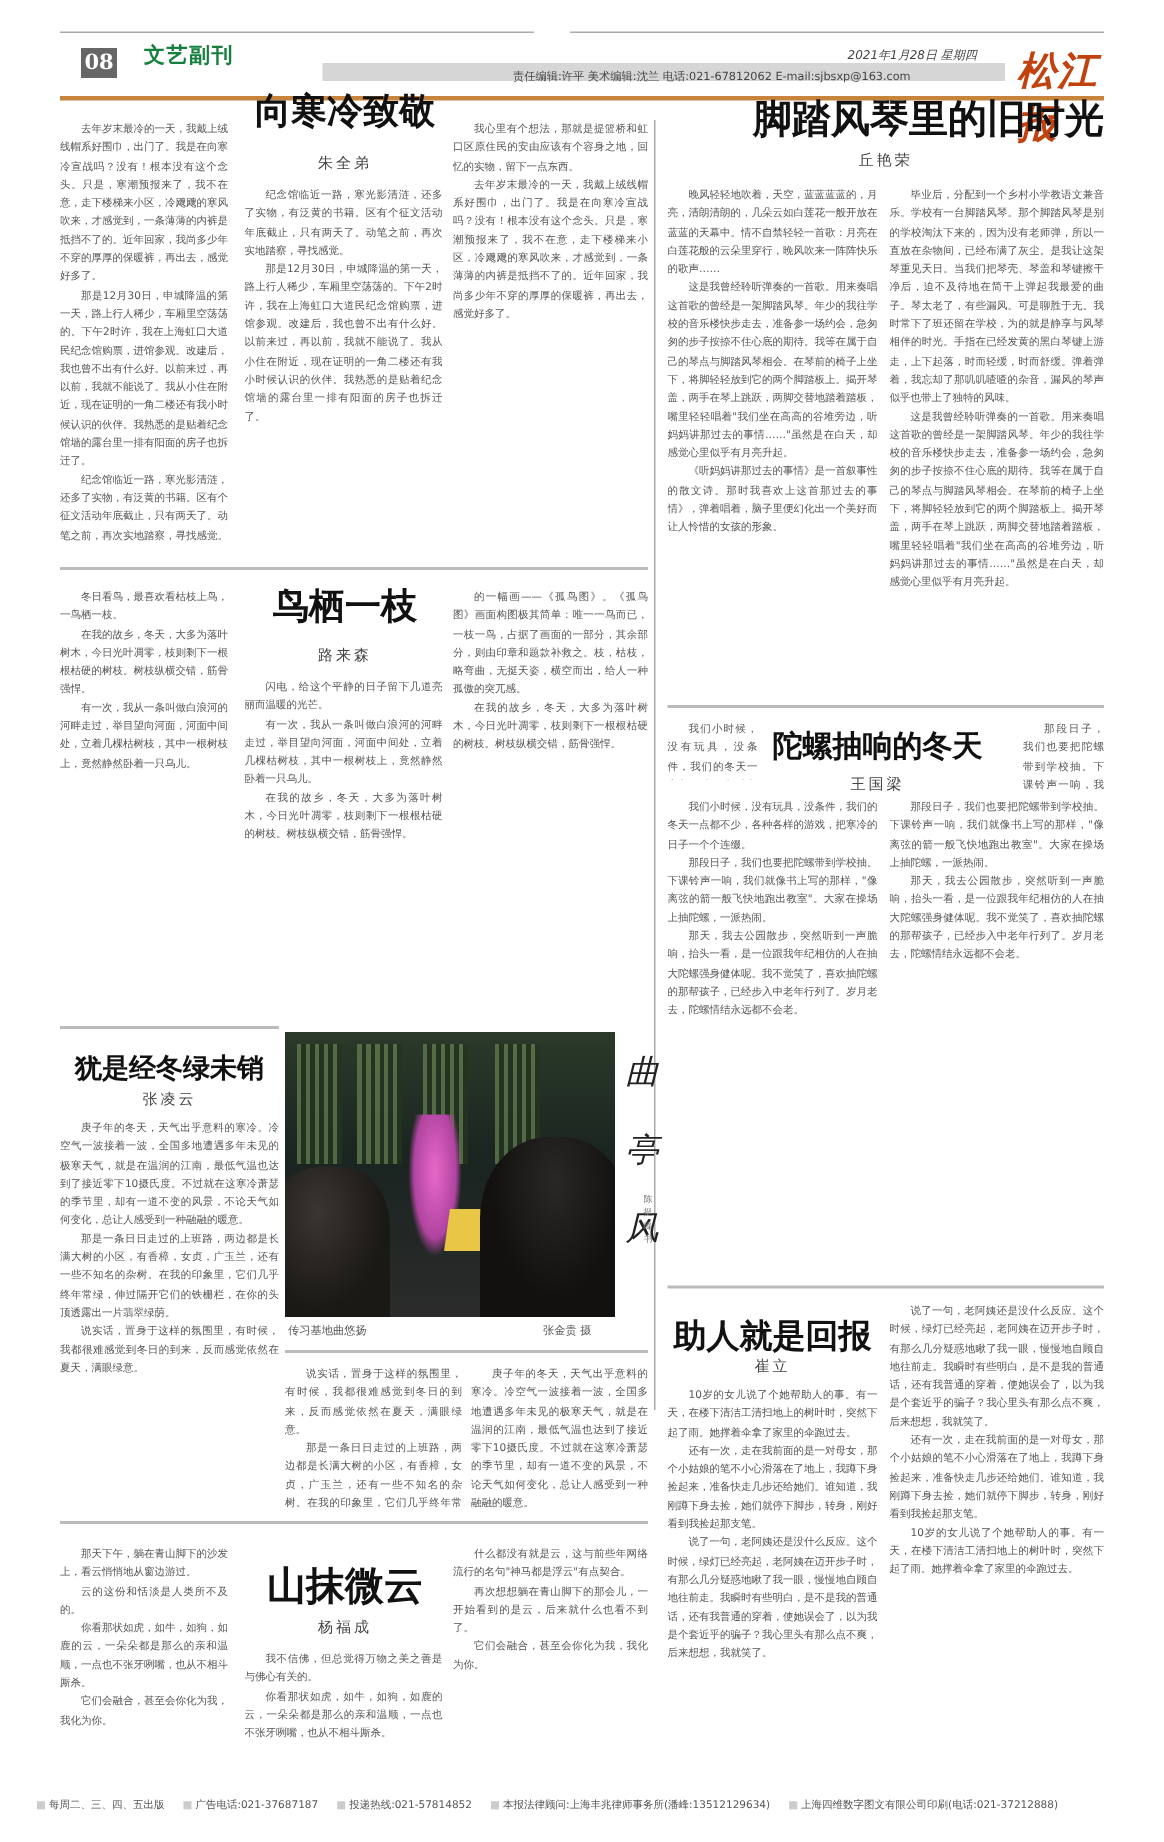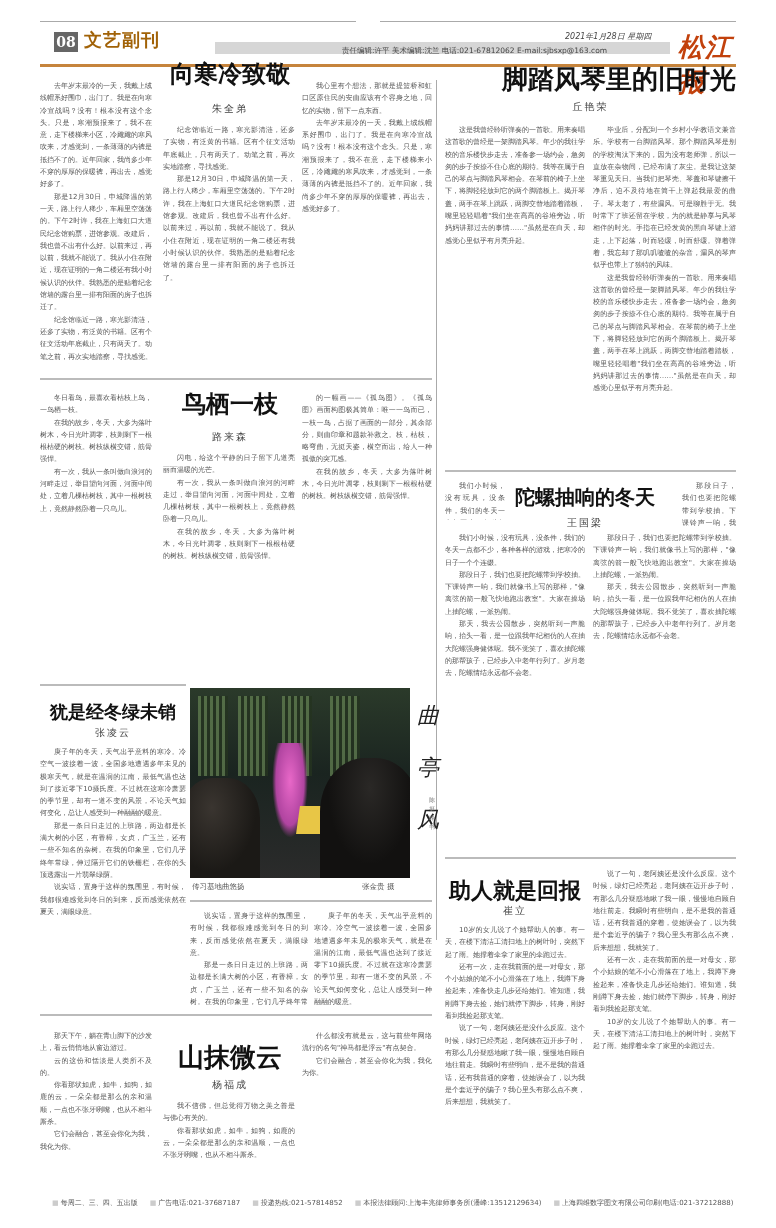--- a/index.html
+++ b/index.html
@@ -1,42 +1,42 @@
 <!DOCTYPE html>
 <html><head>
 <meta charset="utf-8">
 <style>
   * { box-sizing: border-box; margin: 0; padding: 0; }
   body { width: 776px; height: 1228px; background: #fff; font-family: "DejaVu Sans", sans-serif; color: #333; position: relative; overflow: hidden; }
   .topline { position: absolute; left: 40px; top: 21px; width: 316px; height: 1px; background: #aaa; }
   .topline2 { position: absolute; left: 380px; top: 21px; width: 356px; height: 1px; background: #aaa; }
   .masthead { position: absolute; left: 40px; top: 28px; width: 696px; height: 42px; }
   .pagenum { position: absolute; left: 14px; top: 4px; width: 24px; height: 20px; background: #666; color: #fff; font-family: "DejaVu Serif", serif; font-size: 14px; font-weight: bold; text-align: center; line-height: 20px; }
-  .section { position: absolute; left: 44px; top: 0px; font-family: "DejaVu Serif", serif; font-size: 18px; font-weight: bold; color: #a16207; letter-spacing: 1px; }
+  .section { position: absolute; left: 56px; top: 0px; font-family: "DejaVu Serif", serif; font-size: 14px; font-weight: bold; color: #15803d; letter-spacing: 1px; }
   .date { position: absolute; left: 525px; top: 3px; font-size: 8px; color: #444; font-style: italic; }
   .brand { position: absolute; left: 638px; top: 2px; font-family: Liberation Mono, monospace; font-size: 26px; font-style: italic; font-weight: bold; color: #c2410c; letter-spacing: 1px; }
   .graybar { position: absolute; left: 175px; top: 14px; width: 455px; height: 12px; background: #d6d6d6; }
   .editors { position: absolute; left: 302px; top: 18px; font-size: 7.5px; color: #444; white-space: nowrap; }
   .orangerule { position: absolute; left: 40px; top: 64px; width: 696px; height: 3px; background: #c6843c; }
   .col { position: absolute; font-size: 7px; line-height: 12.3px; color: #555; text-align: justify; overflow: hidden; }
   .col p { text-indent: 2em; }
   .title { position: absolute; font-family: "DejaVu Serif", serif; font-weight: bold; color: #111; text-align: center; white-space: nowrap; }
   .author { position: absolute; font-family: "DejaVu Serif", serif; font-size: 10px; color: #444; text-align: center; letter-spacing: 2px; }
   .hrule { position: absolute; height: 2px; background: #bbb; }
   .vrule { position: absolute; width: 1px; background: #aaa; }
   .photo { position: absolute; left: 190px; top: 688px; width: 220px; height: 190px; background: linear-gradient(180deg,#2b3a2a 0%,#1a2420 45%,#2b2b2b 100%); overflow: hidden; }
   .photo .win { position: absolute; top: 8px; width: 30px; height: 80px; background: repeating-linear-gradient(90deg,#5e7a4e 0 3px,#24331f 3px 6px); opacity: .8; }
   .photo .actor { position: absolute; left: 82px; top: 55px; width: 36px; height: 95px; background: radial-gradient(ellipse at 50% 40%,#e868c8 0%,#b044a0 55%,transparent 70%); }
   .photo .book { position: absolute; left: 108px; top: 118px; width: 42px; height: 28px; background: #e8c646; transform: skewX(-8deg); }
   .photo .man1 { position: absolute; left: -10px; top: 90px; width: 80px; height: 100px; background: radial-gradient(ellipse at 40% 30%,#3a3530 0%,#1b1916 65%); border-radius: 40% 40% 0 0; }
   .photo .man2 { position: absolute; left: 130px; top: 70px; width: 100px; height: 120px; background: radial-gradient(ellipse at 50% 25%,#2a2826 0%,#121110 60%); border-radius: 45% 45% 0 0; }
   .caption { position: absolute; font-size: 7.5px; color: #555; }
   .calli { position: absolute; left: 413px; top: 690px; width: 30px; font-family: "DejaVu Serif", serif; font-size: 22px; font-style: italic; color: #222; line-height: 52px; text-align: center; }
   .calli-sign { position: absolute; left: 427px; top: 795px; width: 10px; font-size: 6px; color: #777; line-height: 9px; text-align: center; }
-  .footer { position: absolute; left: 52px; top: 1198px; width: 696px; font-size: 7px; color: #555; white-space: nowrap; display: flex; gap: 12px; }
+  .footer { position: absolute; left: 24px; top: 1198px; width: 696px; font-size: 7px; color: #555; white-space: nowrap; display: flex; gap: 12px; }
   .footer span::before { content: "■"; color: #ccc; margin-right: 2px; }
 </style>
 </head>
 <body>
 
 <div class="topline"></div>
 <div class="topline2"></div>
 
 <div class="masthead">
   <div class="pagenum">08</div>
@@ -63,21 +63,23 @@
   <p>我心里有个想法，那就是提篮桥和虹口区原住民的安由应该有个容身之地，回忆的实物，留下一点东西。</p>
   <p>去年岁末最冷的一天，我戴上绒线帽系好围巾，出门了。我是在向寒冷宣战吗？没有！根本没有这个念头。只是，寒潮预报来了，我不在意，走下楼梯来小区，冷飕飕的寒风吹来，才感觉到，一条薄薄的内裤是抵挡不了的。近年回家，我尚多少年不穿的厚厚的保暖裤，再出去，感觉好多了。</p>
 </div>
 <div class="hrule" style="left:40px;top:378px;width:392px;"></div>
 
 <div class="vrule" style="left:436px;top:80px;height:860px;"></div>
 
 <div class="title" style="left:445px;top:62px;width:291px;font-size:26px;text-align:right;">脚踏风琴里的旧时光</div>
 <div class="author" style="left:445px;top:100px;width:291px;">丘艳荣</div>
 <div class="col" style="left:445px;top:124px;width:140px;height:342px;">
+  <p>晚风轻轻地吹着，天空，蓝蓝蓝蓝的，月亮，清朗清朗的，几朵云如白莲花一般开放在蓝蓝的天幕中。情不自禁轻轻一首歌：月亮在白莲花般的云朵里穿行，晚风吹来一阵阵快乐的歌声……</p>
   <p>这是我曾经聆听弹奏的一首歌。用来奏唱这首歌的曾经是一架脚踏风琴。年少的我往学校的音乐楼快步走去，准备参一场约会，急匆匆的步子按捺不住心底的期待。我等在属于自己的琴点与脚踏风琴相会。在琴前的椅子上坐下，将脚轻轻放到它的两个脚踏板上。揭开琴盖，两手在琴上跳跃，两脚交替地踏着踏板，嘴里轻轻唱着"我们坐在高高的谷堆旁边，听妈妈讲那过去的事情……"虽然是在白天，却感觉心里似乎有月亮升起。</p>
+  <p>《听妈妈讲那过去的事情》是一首叙事性的散文诗。那时我喜欢上这首那过去的事情》，弹着唱着，脑子里便幻化出一个美好而让人怜惜的女孩的形象。</p>
 </div>
 <div class="col" style="left:593px;top:124px;width:143px;height:342px;">
   <p>毕业后，分配到一个乡村小学教语文兼音乐。学校有一台脚踏风琴。那个脚踏风琴是别的学校淘汰下来的，因为没有老师弹，所以一直放在杂物间，已经布满了灰尘。是我让这架琴重见天日。当我们把琴壳、琴盖和琴键擦干净后，迫不及待地在简干上弹起我最爱的曲子。琴太老了，有些漏风。可是聊胜于无。我时常下了班还留在学校，为的就是静享与风琴相伴的时光。手指在已经发黄的黑白琴键上游走，上下起落，时而轻缓，时而舒缓。弹着弹着，我忘却了那叽叽喳喳的杂音，漏风的琴声似乎也带上了独特的风味。</p>
   <p>这是我曾经聆听弹奏的一首歌。用来奏唱这首歌的曾经是一架脚踏风琴。年少的我往学校的音乐楼快步走去，准备参一场约会，急匆匆的步子按捺不住心底的期待。我等在属于自己的琴点与脚踏风琴相会。在琴前的椅子上坐下，将脚轻轻放到它的两个脚踏板上。揭开琴盖，两手在琴上跳跃，两脚交替地踏着踏板，嘴里轻轻唱着"我们坐在高高的谷堆旁边，听妈妈讲那过去的事情……"虽然是在白天，却感觉心里似乎有月亮升起。</p>
 </div>
 <div class="hrule" style="left:445px;top:470px;width:291px;"></div>
 
 <div class="col" style="left:40px;top:392px;width:112px;height:222px;">
   <p>冬日看鸟，最喜欢看枯枝上鸟，一鸟栖一枝。</p>
   <p>在我的故乡，冬天，大多为落叶树木，今日光叶凋零，枝则剩下一根根枯硬的树枝。树枝纵横交错，筋骨强悍。</p>
@@ -168,20 +170,21 @@
   <p>它们会融合，甚至会你化为我，我化为你。</p>
 </div>
 <div class="title" style="left:160px;top:1040px;width:140px;font-size:26px;">山抹微云</div>
 <div class="author" style="left:160px;top:1078px;width:140px;">杨福成</div>
 <div class="col" style="left:163px;top:1100px;width:132px;height:88px;">
   <p>我不信佛，但总觉得万物之美之善是与佛心有关的。</p>
   <p>你看那状如虎，如牛，如狗，如鹿的云，一朵朵都是那么的亲和温顺，一点也不张牙咧嘴，也从不相斗厮杀。</p>
 </div>
 <div class="col" style="left:302px;top:1030px;width:130px;height:158px;">
   <p>什么都没有就是云，这与前些年网络流行的名句"神马都是浮云"有点契合。</p>
+  <p>再次想想躺在青山脚下的那会儿，一开始看到的是云，后来就什么也看不到了。</p>
   <p>它们会融合，甚至会你化为我，我化为你。</p>
 </div>
 
 <div class="footer">
   <span>每周二、三、四、五出版</span>
   <span>广告电话:021-37687187</span>
   <span>投递热线:021-57814852</span>
   <span>本报法律顾问:上海丰兆律师事务所(潘峰:13512129634)</span>
   <span>上海四维数字图文有限公司印刷(电话:021-37212888)</span>
 </div>

